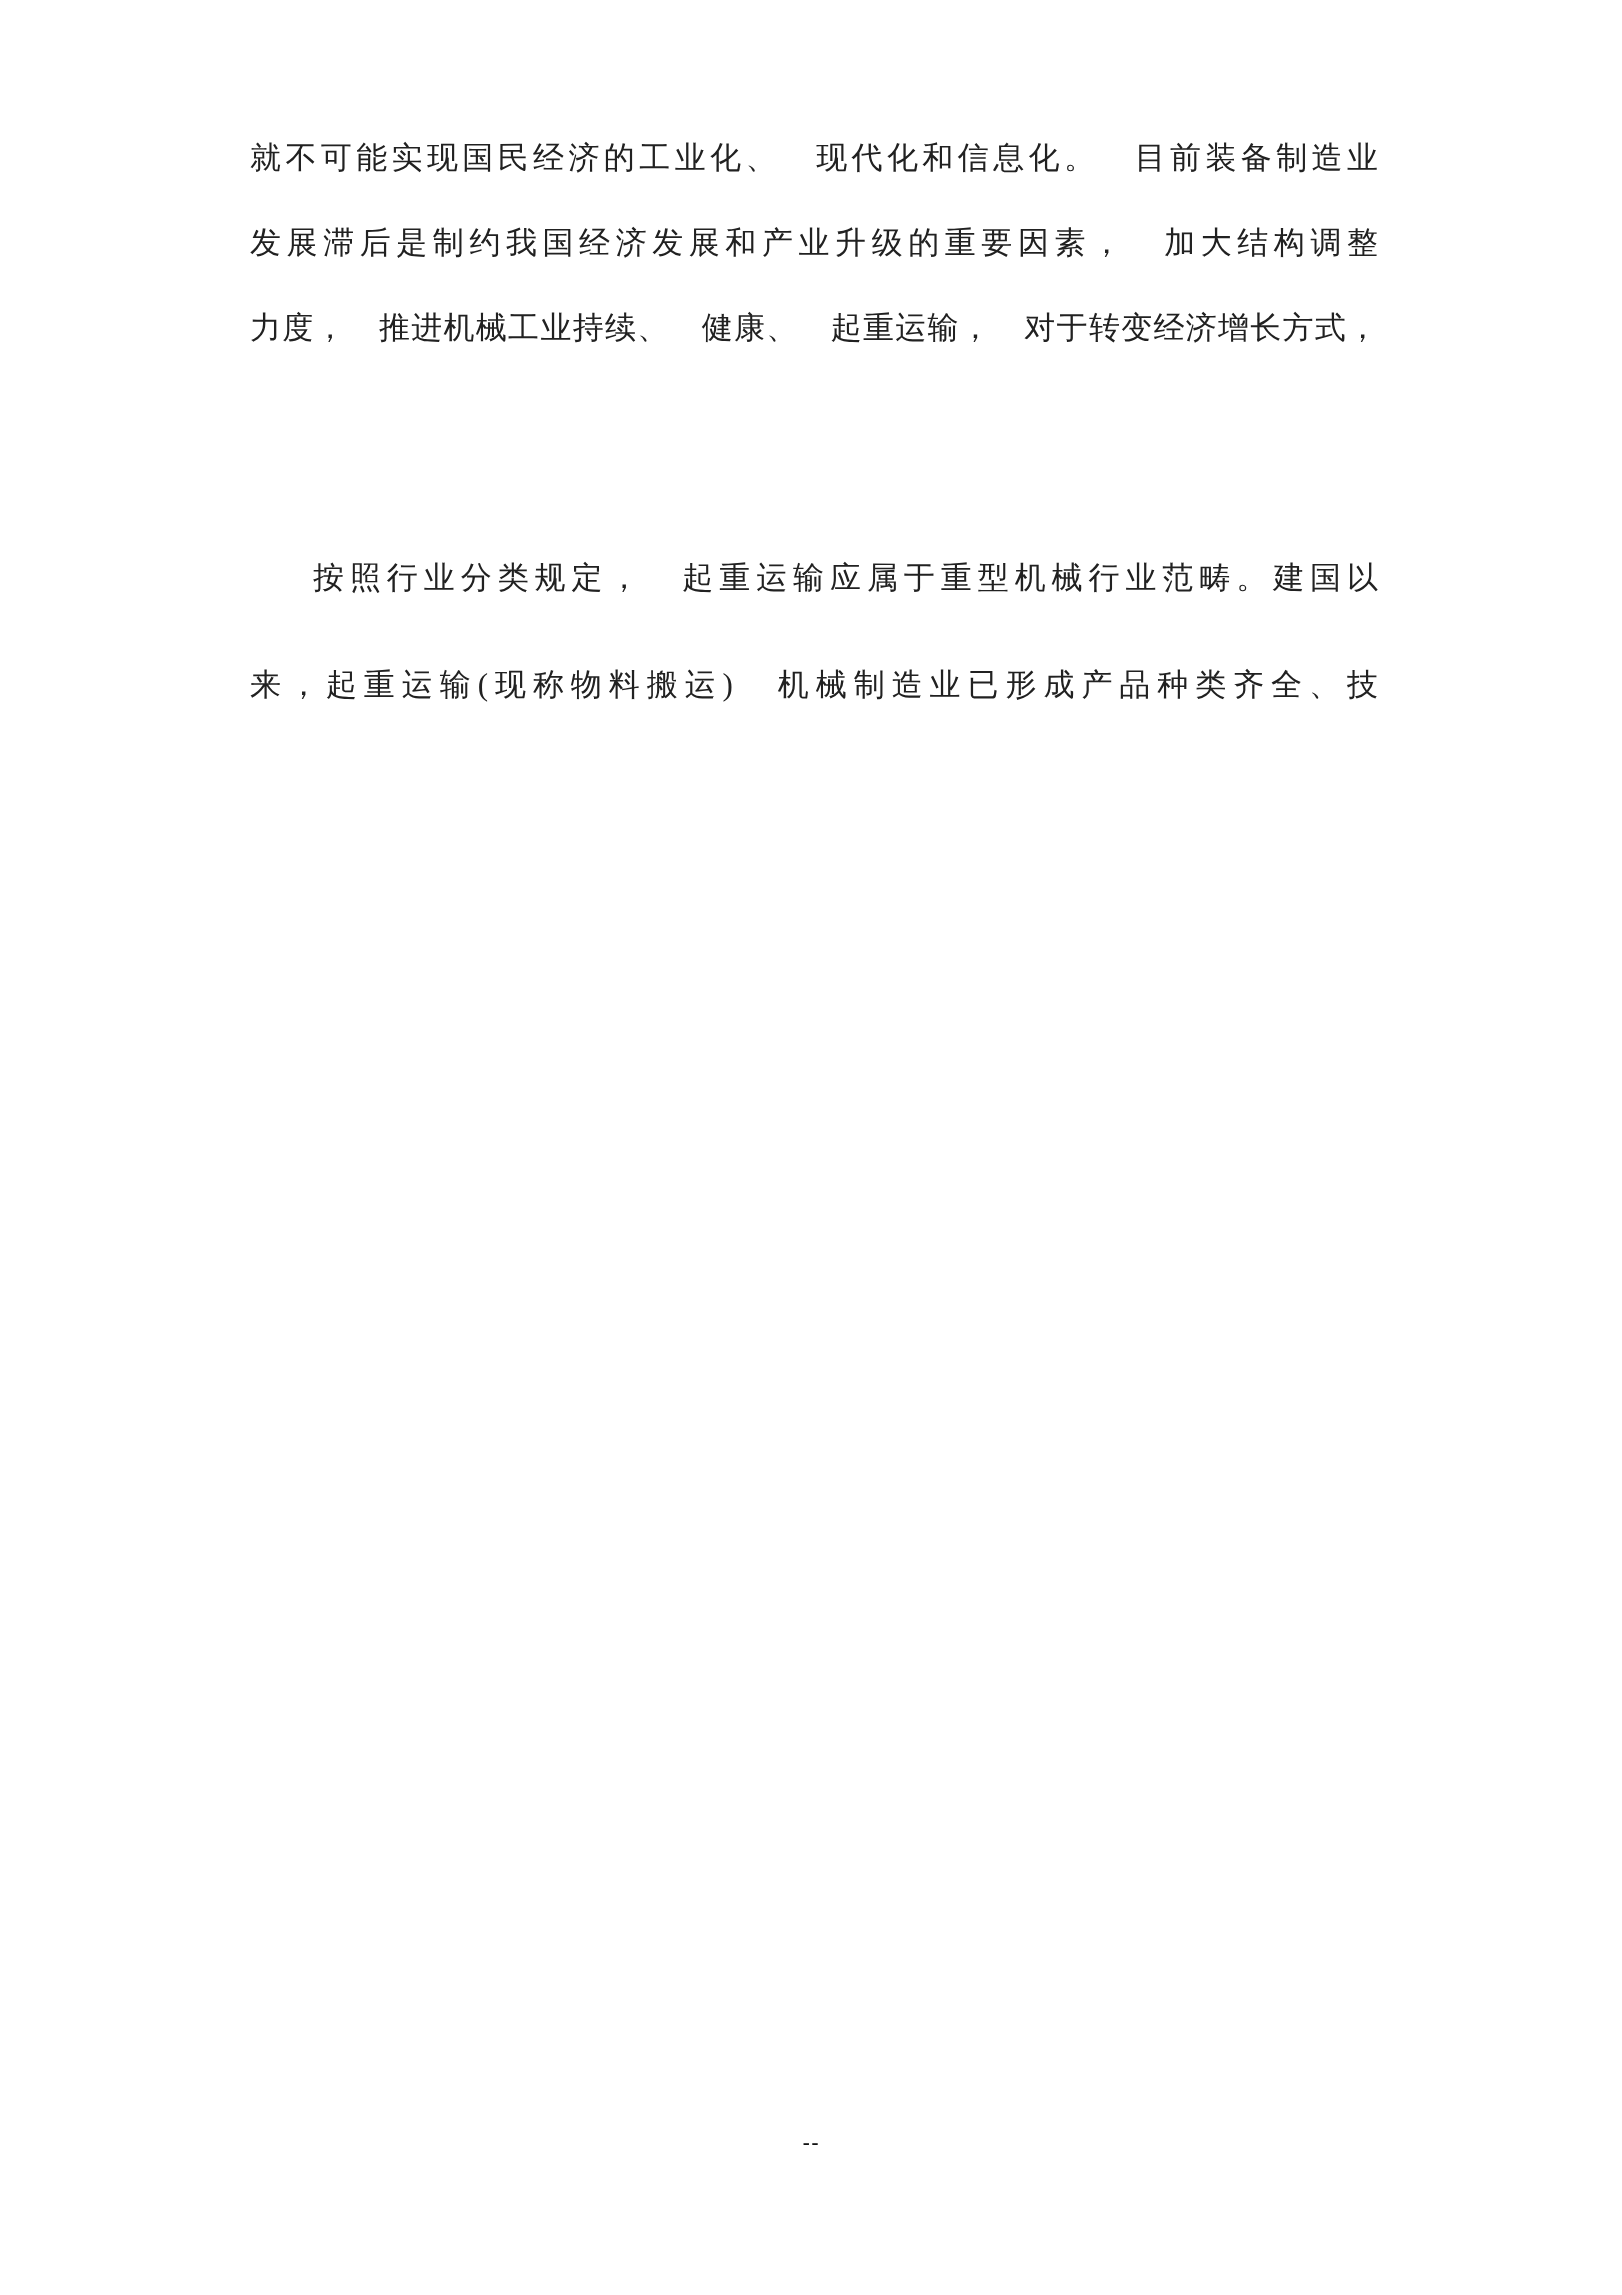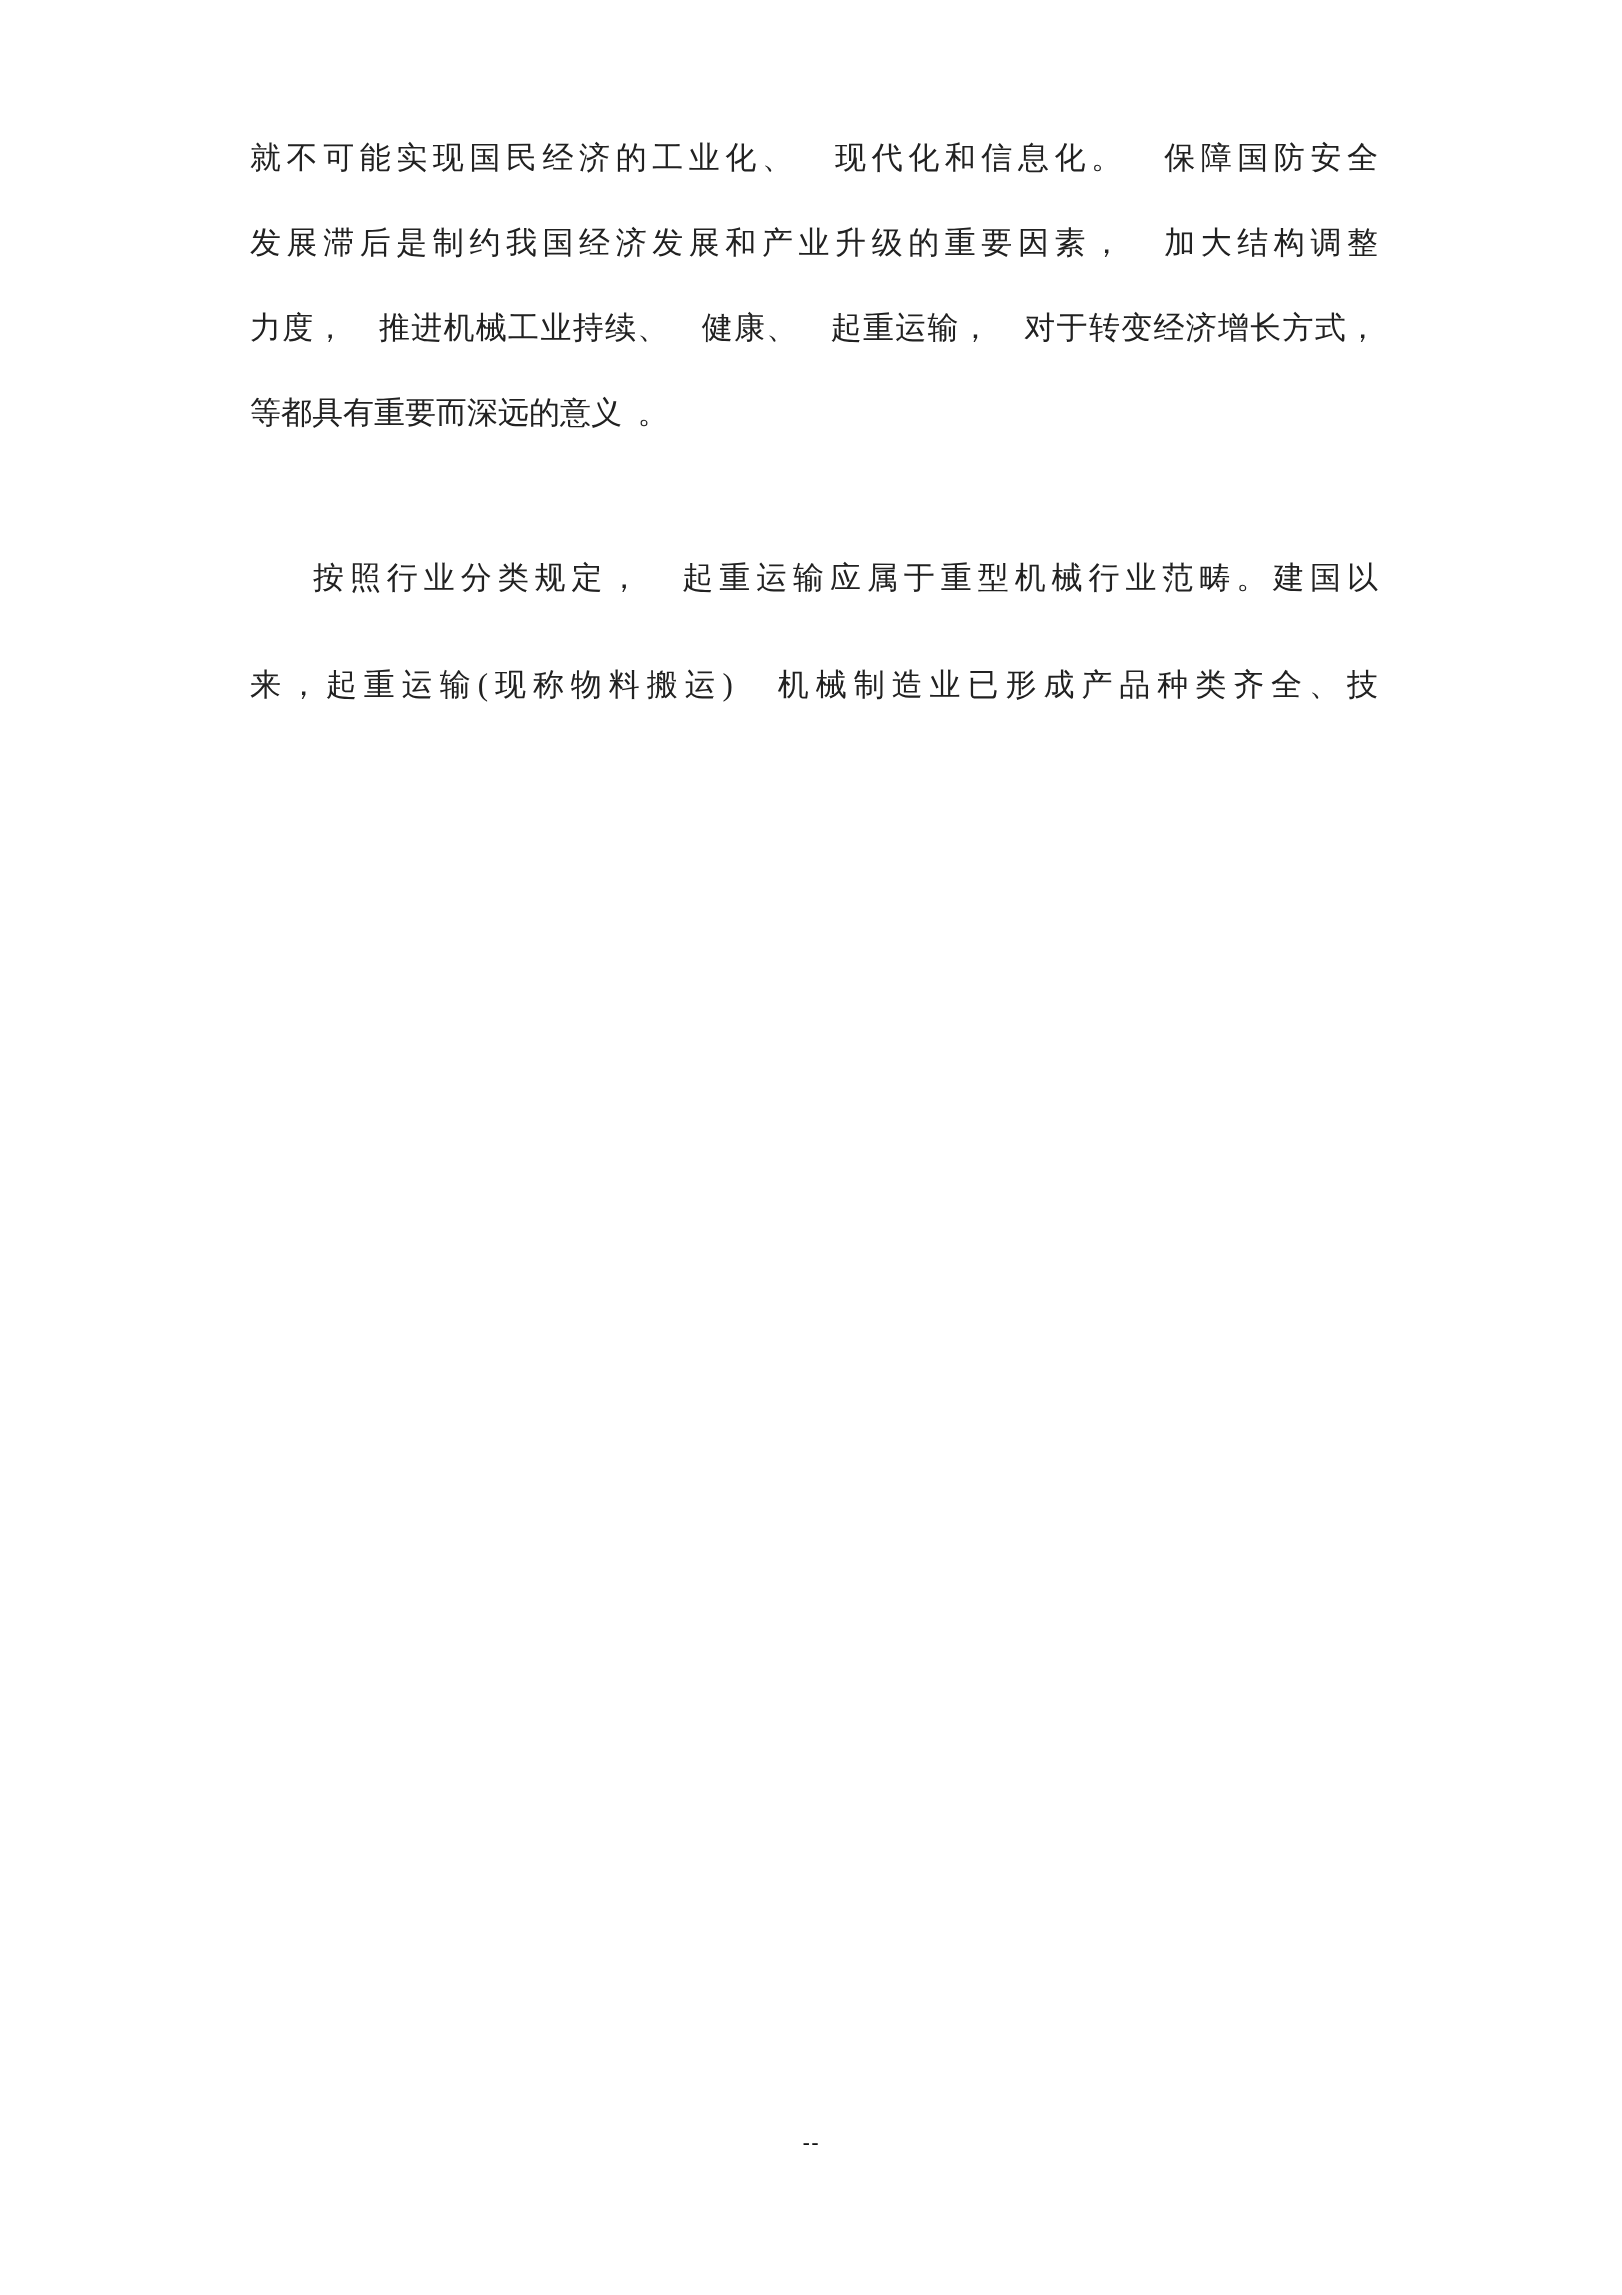--- a/index.html
+++ b/index.html
@@ -55,24 +55,23 @@
     letter-spacing: 1.7px;
     color: #111111;
   }
 </style>
 </head>
 <body>
 
 <div class="page">
 
   <div class="para para-1">
-    <div class="line fill">就不可能实现国民经济的工业化、　现代化和信息化。　保障国防安全</div>
+    <div class="line fill">就不可能实现国民经济的工业化、　现代化和信息化。　目前装备制造业</div>
     <div class="line fill">发展滞后是制约我国经济发展和产业升级的重要因素，　加大结构调整</div>
     <div class="line fill">力度，　推进机械工业持续、　健康、　起重运输，　对于转变经济增长方式，</div>
-    <div class="line short">等都具有重要而深远的意义 。</div>
   </div>
 
   <div class="para para-2">
     <div class="line fill indent">按照行业分类规定，　起重运输应属于重型机械行业范畴。建国以</div>
     <div class="line fill">来，起重运输(现称物料搬运)　机械制造业已形成产品种类齐全、技</div>
   </div>
 
   <div class="footer">--</div>
 
 </div>

